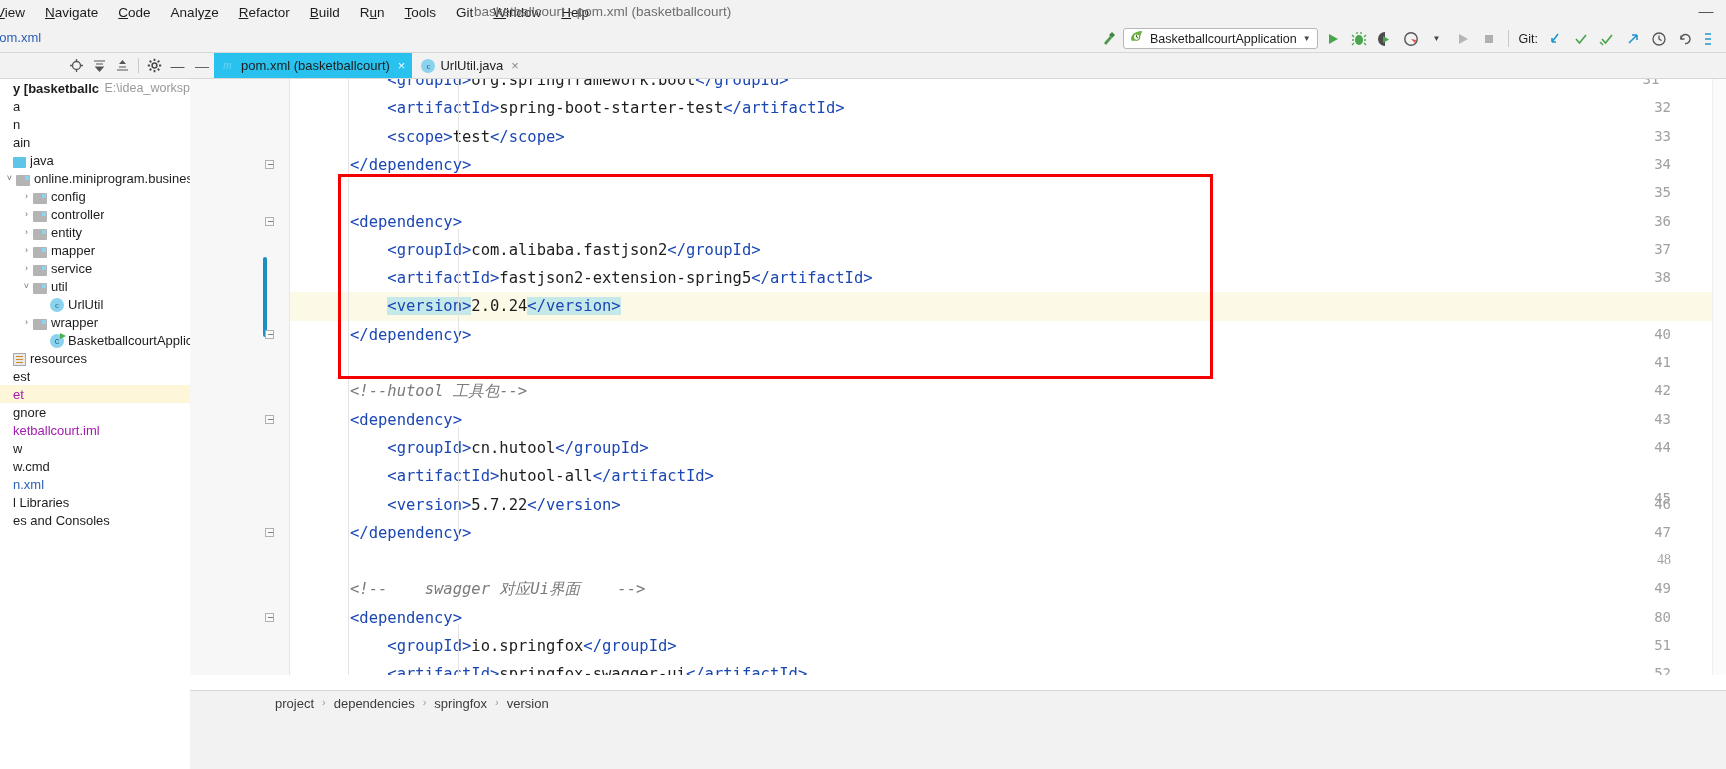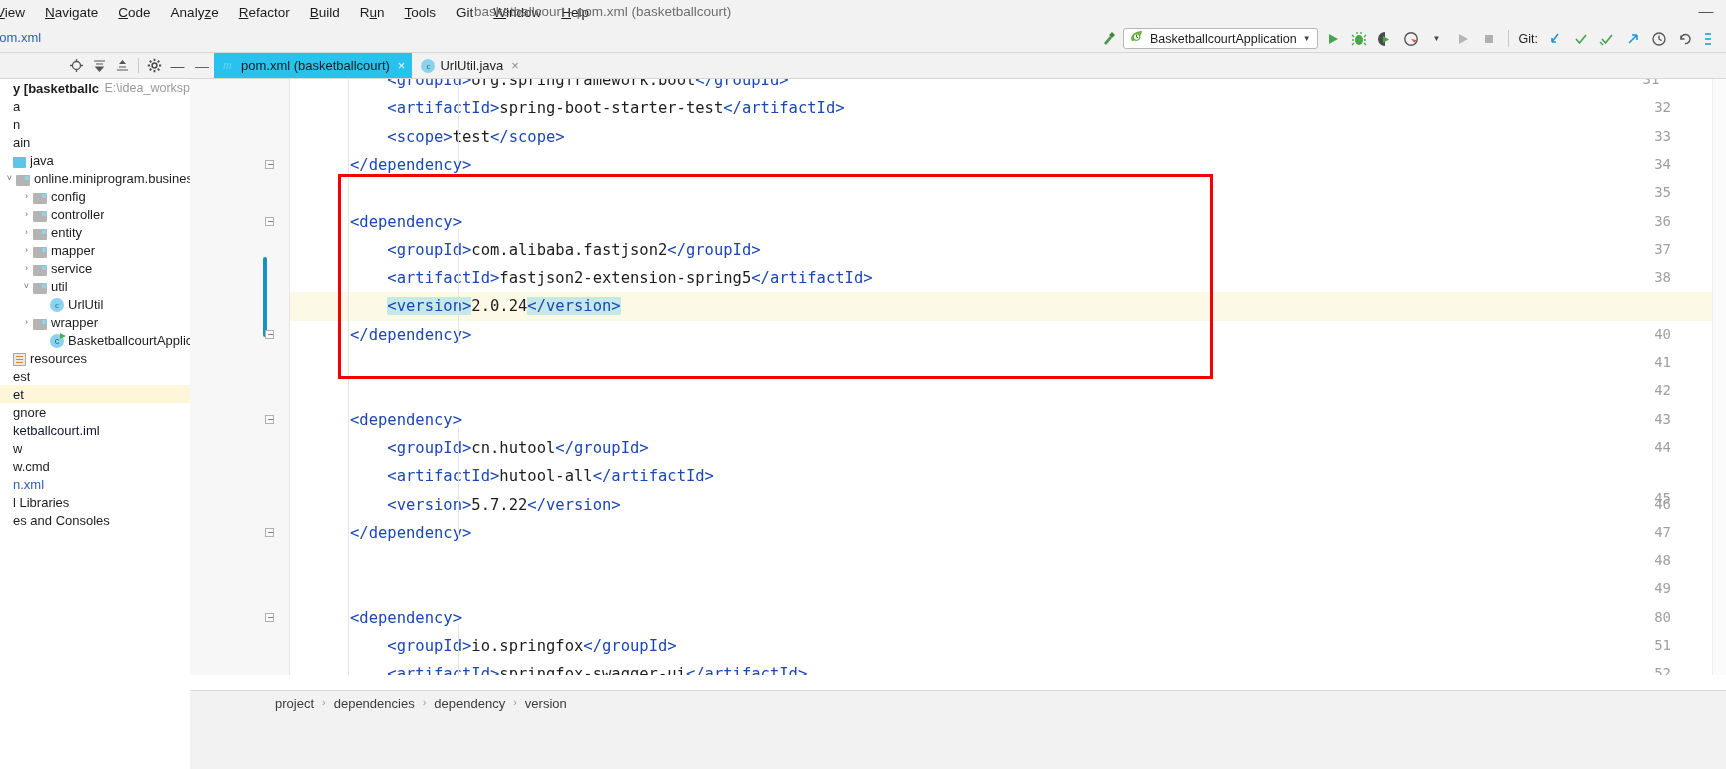--- a/index.html
+++ b/index.html
@@ -80,21 +80,21 @@
     position: relative; height: 18px; display: flex; align-items: center;
     white-space: nowrap; font-size: 13px; color: #1d1d1d;
     padding-left: 0px;
   }
   .tree-row.hl { background: #fdf6d8; }
   .arrow { width: 13px; display:inline-block; text-align:center; color:#6b6b6b; font-size:9px; flex:none;}
   .ic { width: 16px; height:14px; flex:none; margin-right:4px; position:relative; display:inline-block;}
   .lbl { overflow:hidden; }
   .lbl.bold { font-weight: bold; }
   .lbl.blue { color:#2b5fb8; }
-  .lbl.olive { color:#0f172a; }
+  .lbl.olive { color:#a21caf; }
   .path-hint { color:#9a9a9a; margin-left:6px; font-size:12.5px;}
 
   
   .ic-folder { background:#b4b4b4; border-radius:1px; width:14px; height:11px; top:2px;}
   .ic-folder:after{ content:""; position:absolute; right:1px; top:1.5px; width:4px; height:4px; background:#8fd4ef;}
   .ic-blue { background:#5fc5e8; width:13px;height:11px;top:2px;border-radius:1px;}
   .ic-res { width:13px;height:13px;top:1px;background:#e8e8e8;border:1px solid #a9a9a9;}
   .ic-res:after{content:"";position:absolute;left:2px;top:2px;width:7px;height:1px;background:#d08b2a;box-shadow:0 3px 0 #d08b2a,0 6px 0 #d08b2a;}
   .ic-class { width:14px;height:14px;top:1px;border-radius:50%;background:#8ad2ee;color:#1f5c75;font-size:9px;
               line-height:14px;text-align:center;font-family:"Liberation Serif",serif;}
@@ -505,21 +505,21 @@
         <div class="lnum" style="top: 190.1px;">38</div>
         <div class="lnum" style="top: 218.4px;">39</div>
         <div class="lnum" style="top: 246.7px;">40</div>
         <div class="lnum" style="top: 275px;">41</div>
         <div class="lnum" style="top: 303.3px;">42</div>
         <div class="lnum" style="top: 331.6px;">43</div>
         <div class="lnum" style="top: 359.9px;">44</div>
         <div class="lnum" style="top: 411px;">45</div>
         <div class="lnum" style="top: 416.5px; text-align: right;">46</div>
         <div class="lnum" style="top: 444.8px;">47</div>
-        <div class="lnum" style="top: 473.1px;">48</div>
+        <div class="lnum" style="top: 473.1px; font-family: Liberation Serif, serif;">48</div>
         <div class="lnum" style="top: 501.4px;">49</div>
         <div class="lnum" style="top: 529.7px;">80</div>
         <div class="lnum" style="top: 558px;">51</div>
         <div class="lnum" style="top: 586.3px;">52</div>
       </div>
     <div id="folds">
         <div class="fold" style="top: 80.9px;">
           <div class="fold-box"></div>
         </div>
         <div class="fold" style="top: 137.5px;">
@@ -543,26 +543,28 @@
         <div class="cline" style="top: 15.3px;"><span style="display:inline-block;width:60px;"></span><span class="txt">    </span><span class="tg">&lt;artifactId&gt;</span><span class="txt">spring-boot-starter-test</span><span class="tg">&lt;/artifactId&gt;</span></div>
         <div class="cline" style="top: 43.6px;"><span style="display:inline-block;width:60px;"></span><span class="txt">    </span><span class="tg">&lt;scope&gt;</span><span class="txt">test</span><span class="tg">&lt;/scope&gt;</span></div>
         <div class="cline" style="top: 71.9px;"><span style="display:inline-block;width:60px;"></span><span class="tg">&lt;/dependency&gt;</span></div>
         <div class="cline" style="top: 100.2px;"><span style="display:inline-block;width:60px;"></span></div>
         <div class="cline" style="top: 128.5px;"><span style="display:inline-block;width:60px;"></span><span class="tg">&lt;dependency&gt;</span></div>
         <div class="cline" style="top: 156.8px;"><span style="display:inline-block;width:60px;"></span><span class="txt">    </span><span class="tg">&lt;groupId&gt;</span><span class="txt">com.alibaba.fastjson2</span><span class="tg">&lt;/groupId&gt;</span></div>
         <div class="cline" style="top: 185.1px;"><span style="display:inline-block;width:60px;"></span><span class="txt">    </span><span class="tg">&lt;artifactId&gt;</span><span class="txt">fastjson2-extension-spring5</span><span class="tg">&lt;/artifactId&gt;</span></div>
         <div class="cline cursorline" style="top: 213.4px;"><span style="display:inline-block;width:60px;"></span><span class="txt">    </span><span class="tg hl-tag">&lt;version&gt;</span><span class="txt">2.0.24</span><span class="tg hl-tag">&lt;/version&gt;</span></div>
         <div class="cline" style="top: 241.7px;"><span style="display:inline-block;width:60px;"></span><span class="tg">&lt;/dependency&gt;</span></div>
         <div class="cline" style="top: 270px;"><span style="display:inline-block;width:60px;"></span></div>
+        <div class="cline" style="top: 298.3px;"><span style="display:inline-block;width:60px;"></span><span class="cmt">&lt;!--hutool 工具包--&gt;</span></div>
         <div class="cline" style="top: 326.6px;"><span style="display:inline-block;width:60px;"></span><span class="tg">&lt;dependency&gt;</span></div>
         <div class="cline" style="top: 354.9px;"><span style="display:inline-block;width:60px;"></span><span class="txt">    </span><span class="tg">&lt;groupId&gt;</span><span class="txt">cn.hutool</span><span class="tg">&lt;/groupId&gt;</span></div>
         <div class="cline" style="top: 383.2px;"><span style="display:inline-block;width:60px;"></span><span class="txt">    </span><span class="tg">&lt;artifactId&gt;</span><span class="txt">hutool-all</span><span class="tg">&lt;/artifactId&gt;</span></div>
         <div class="cline" style="top: 411.5px;"><span style="display:inline-block;width:60px;"></span><span class="txt">    </span><span class="tg">&lt;version&gt;</span><span class="txt">5.7.22</span><span class="tg">&lt;/version&gt;</span></div>
         <div class="cline" style="top: 439.8px;"><span style="display:inline-block;width:60px;"></span><span class="tg">&lt;/dependency&gt;</span></div>
         <div class="cline" style="top: 468.1px;"><span style="display:inline-block;width:60px;"></span></div>
+        <div class="cline" style="top: 496.4px;"><span style="display:inline-block;width:60px;"></span><span class="cmt">&lt;!--    swagger 对应Ui界面    --&gt;</span></div>
         <div class="cline" style="top: 524.7px;"><span style="display:inline-block;width:60px;"></span><span class="tg">&lt;dependency&gt;</span></div>
         <div class="cline" style="top: 553px;"><span style="display:inline-block;width:60px;"></span><span class="txt">    </span><span class="tg">&lt;groupId&gt;</span><span class="txt">io.springfox</span><span class="tg">&lt;/groupId&gt;</span></div>
         <div class="cline" style="top: 581.3px;"><span style="display:inline-block;width:60px;"></span><span class="txt">    </span><span class="tg">&lt;artifactId&gt;</span><span class="txt">springfox-swagger-ui</span><span class="tg">&lt;/artifactId&gt;</span></div>
       </div>
 
     <div class="indent-guide" style="left:158px;top:0;height:596px;"></div>
     <div class="indent-guide" style="left:268px;top:0;height:85px;"></div>
     <div class="indent-guide" style="left:268px;top:150px;height:115px;"></div>
     <div class="indent-guide" style="left:268px;top:348px;height:115px;"></div>
     <div class="indent-guide" style="left:268px;top:545px;height:60px;"></div>
@@ -572,19 +574,19 @@
 
   <div class="markerbar"></div>
 
   <div class="bottom-white"></div>
   <div class="breadcrumbbar">
     <div class="crumbs" id="crumbs">
         <span>project</span>
         <span class="sep">›</span>
         <span>dependencies</span>
         <span class="sep">›</span>
-        <span>dependency</span>
+        <span>springfox</span>
         <span class="sep">›</span>
         <span>version</span>
       </div>
   </div>
 
 </div>
 
 </body></html>

